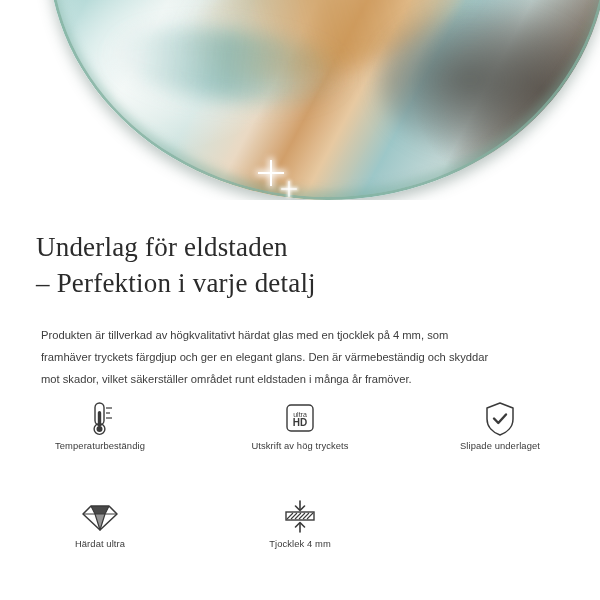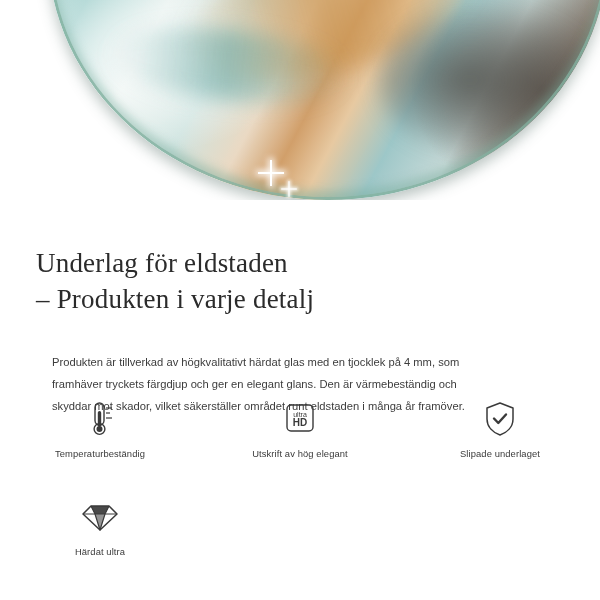--- a/index.html
+++ b/index.html
@@ -102,36 +102,36 @@
     box-shadow: 0 0 6px 2px rgba(255,255,255,0.9);
   }
   .sparkle::before { width: 2px; height: 26px; }
   .sparkle::after  { width: 26px; height: 2px; }
   .sp1 { left: 258px; top: 160px; }
   .sp2 { left: 276px; top: 176px; transform: scale(0.6); }
 
   
   .content {
     position: absolute;
-    left: 0; top: 216px;
+    left: 0; top: 200px;
     width: 549px;
   }
   .headline {
     margin: 0;
     padding: 30px 36px 0 36px;
     font-family: "Liberation Serif", serif;
     font-weight: 400;
     font-size: 27px;
     line-height: 1.33;
     color: #2b2b2b;
     letter-spacing: 0.2px;
   }
   .headline .line2 { display: block; }
   .paragraph {
-    margin: 16px;
+    margin: 5px;
     padding: 18px 44px 0 36px;
     font-size: 11.2px;
     line-height: 1.95;
     color: #3c3c3c;
   }
 
   
   .features {
     position: absolute;
     left: 0; top: 390px;
@@ -148,21 +148,20 @@
     padding-top: 8px;
     height: 78px;
   }
   .feature-icon {
     height: 42px;
     display: flex;
     align-items: center;
     justify-content: center;
   }
   .feature-label {
-    margin-top: 8px;
     font-size: 9.4px;
     color: #3a3a3a;
     text-align: right;
     letter-spacing: 0.1px;
   }
   svg { display: block; }
 </style>
 </head>
 <body>
 
@@ -177,21 +176,21 @@
 
       <div class="hero-edge"></div>
     </div>
     <div class="sparkle sp1"></div>
     <div class="sparkle sp2"></div>
   </div>
 
   <div class="content">
     <h1 class="headline">
       <span>Underlag för eldstaden</span>
-      <span class="line2">– Produkten i varje detalj</span>
+      <span class="line2">– Perfektion i varje detalj</span>
     </h1>
     <p class="paragraph">Produkten är tillverkad av högkvalitativt härdat glas med en tjocklek på 4 mm, som framhäver tryckets färgdjup och ger en elegant glans. Den är värmebeständig och skyddar mot skador, vilket säkerställer området runt eldstaden i många år framöver.</p>
   </div>
 
   <div class="features">
 
     <div class="feature">
       <div class="feature-icon">
         <svg width="34" height="40" viewBox="0 0 34 40">
           <rect x="12" y="4" width="9" height="22" rx="4.5" fill="none" stroke="#3a3a3a" stroke-width="1.4"></rect>
@@ -207,21 +206,21 @@
     </div>
 
     <div class="feature">
       <div class="feature-icon">
         <svg width="36" height="38" viewBox="0 0 36 38">
           <rect x="5" y="5" width="26" height="26" rx="4" fill="none" stroke="#3a3a3a" stroke-width="1.4"></rect>
           <text x="18" y="16.5" font-family="Liberation Sans, sans-serif" font-size="7" fill="#3a3a3a" text-anchor="middle">ultra</text>
           <text x="18" y="26" font-family="Liberation Sans, sans-serif" font-size="10" font-weight="bold" fill="#3a3a3a" text-anchor="middle">HD</text>
         </svg>
       </div>
-      <div class="feature-label">Utskrift av hög elegant</div>
+      <div class="feature-label">Utskrift av hög tryckets</div>
     </div>
 
     <div class="feature">
       <div class="feature-icon">
         <svg width="36" height="40" viewBox="0 0 36 40">
           <path d="M18 4 L31 9 V20 C31 28 25 33.5 18 36 C11 33.5 5 28 5 20 V9 Z" fill="none" stroke="#3a3a3a" stroke-width="1.5" stroke-linejoin="round"></path>
           <path d="M12 19.5 L16.3 24 L24 15.5" fill="none" stroke="#3a3a3a" stroke-width="2.4" stroke-linecap="round" stroke-linejoin="round"></path>
         </svg>
       </div>
       <div class="feature-label">Slipade underlaget</div>
@@ -234,15 +233,28 @@
           <path d="M3 14 H37" stroke="#3a3a3a" stroke-width="1.2"></path>
           <path d="M11 6 L15 14 L20 30 L25 14 L29 6" fill="none" stroke="#3a3a3a" stroke-width="1.2" stroke-linejoin="round"></path>
           <path d="M11 6 L15 14 H25 L29 6 Z" fill="#3a3a3a" opacity="0.92"></path>
           <path d="M15 14 L20 30 L25 14 Z" fill="#3a3a3a" opacity="0.55"></path>
         </svg>
       </div>
       <div class="feature-label">Härdat ultra</div>
     </div>
 
 
+    <div class="feature">
+      <div class="feature-icon">
+        <svg width="40" height="38" viewBox="0 0 40 38">
+          <path d="M20 3 V11" stroke="#3a3a3a" stroke-width="1.6" stroke-linecap="round"></path>
+          <path d="M15.5 8 L20 12.5 L24.5 8" fill="none" stroke="#3a3a3a" stroke-width="1.6" stroke-linecap="round" stroke-linejoin="round"></path>
+          <rect x="6" y="14" width="28" height="8" fill="none" stroke="#3a3a3a" stroke-width="1.4"></rect>
+          <path d="M7 21 L13 15 M11 21 L17 15 M15 21 L21 15 M19 21 L25 15 M23 21 L29 15 M27 21 L33 15" stroke="#3a3a3a" stroke-width="1.1"></path>
+          <path d="M20 34 V26" stroke="#3a3a3a" stroke-width="1.6" stroke-linecap="round"></path>
+          <path d="M15.5 29 L20 24.5 L24.5 29" fill="none" stroke="#3a3a3a" stroke-width="1.6" stroke-linecap="round" stroke-linejoin="round"></path>
+        </svg>
+      </div>
+      <div class="feature-label">Tjocklek 4 mm</div>
+    </div>
 
   </div>
 </div>
 
 </body></html>

